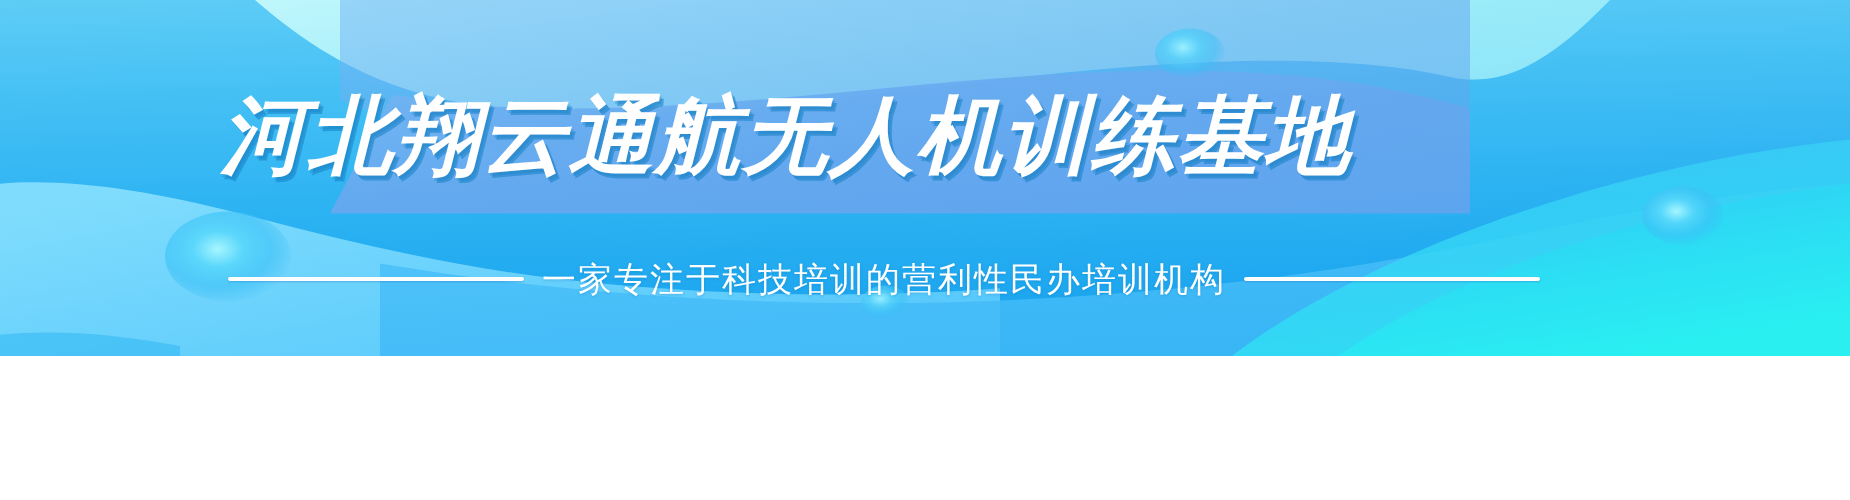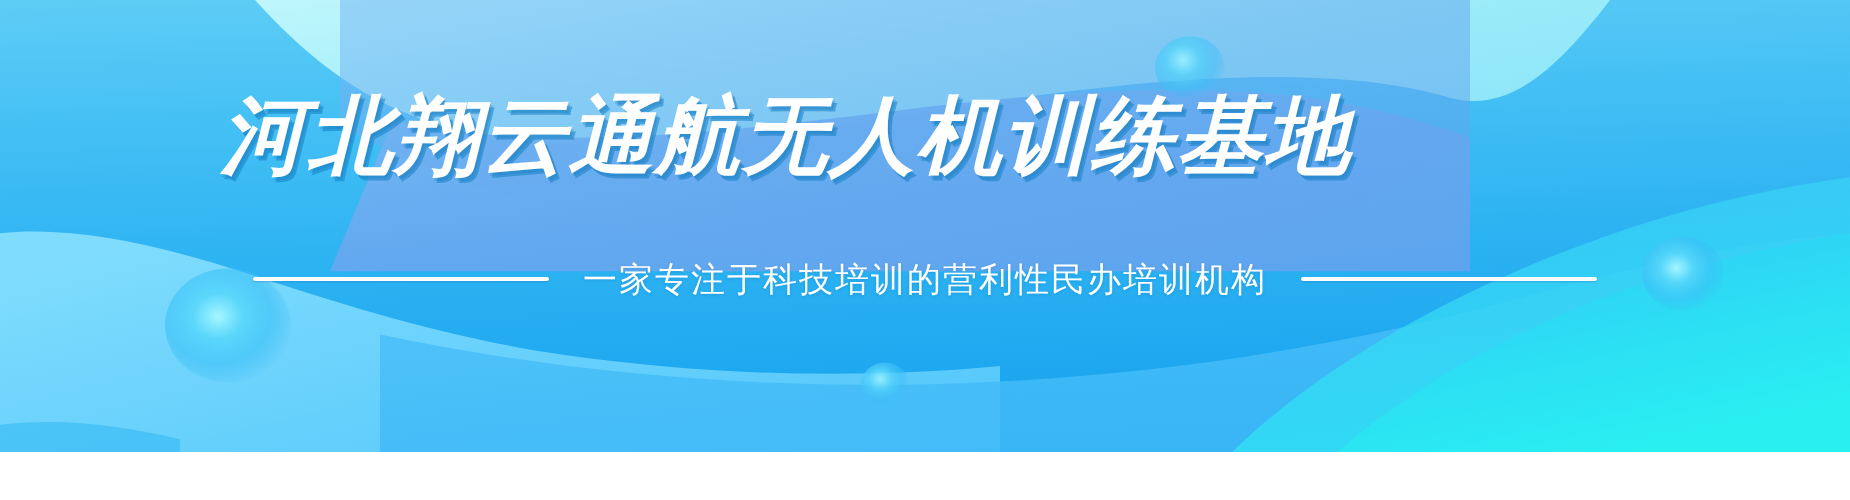--- a/index.html
+++ b/index.html
@@ -7,21 +7,21 @@
     padding: 0;
     background: #ffffff;
   }
   body {
     font-family: "Liberation Sans", "DejaVu Sans", sans-serif;
   }
 
   #banner {
     position: relative;
     width: 1850px;
-    height: 452px;
+    height: 356px;
     overflow: hidden;
     background: linear-gradient(175deg, #5ECDF6 0%, #43BFF4 28%, #2BB2F2 55%, #1AA6EF 80%, #18A3EE 100%);
   }
 
   
   #bg-art {
     position: absolute;
     inset: 0;
     width: 100%;
     height: 100%;
@@ -55,22 +55,23 @@
     -webkit-font-smoothing: antialiased;
   }
 
   #subtitle-row {
     position: absolute;
     left: 0;
     right: 0;
     top: 255px;
     display: flex;
     align-items: center;
-    justify-content: center;
-    gap: 34px;
+    justify-content: flex-end;
+    padding-right: 310px;
+    gap: 18px;
   }
 
   .rule {
     width: 296px;
     height: 4px;
     background: #ffffff;
     border-radius: 2px;
     box-shadow: 0 1px 2px rgba(20, 110, 175, 0.35);
     flex: 0 0 auto;
   }

